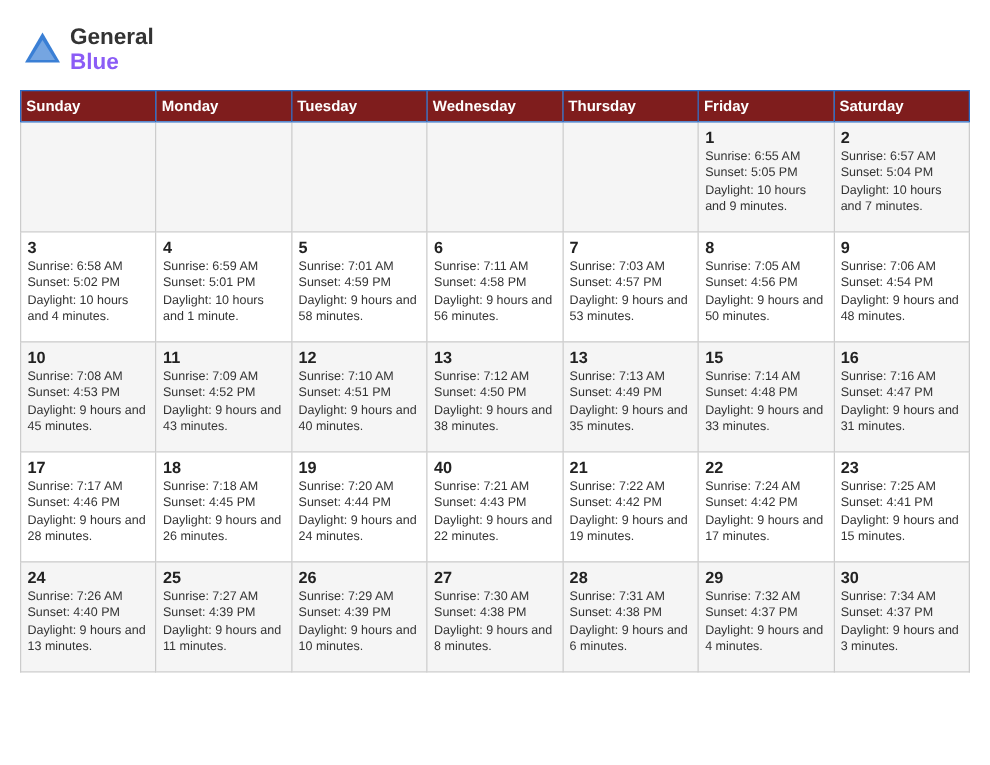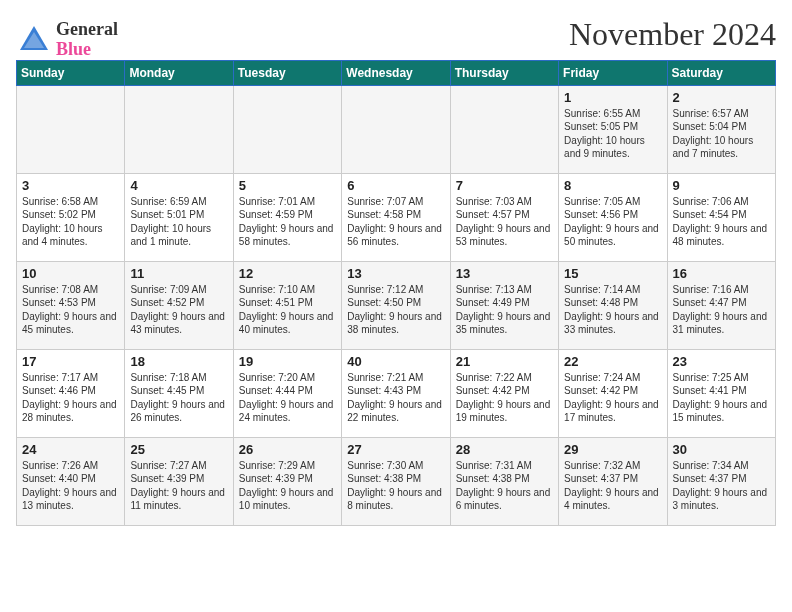--- a/index.html
+++ b/index.html
@@ -7,41 +7,41 @@
       font-family: Arial, sans-serif;
       background: #fff;
       width: 792px;
       min-height: 612px;
       padding: 16px;
     }
     .header {
       display: flex;
       justify-content: space-between;
       align-items: flex-start;
-      font-family: Liberation Serif, serif;
+      margin-bottom: 12px;
     }
     .logo {
       display: flex;
       align-items: center;
       margin-top: 4px;
     }
     .logo-text {
       display: flex;
       flex-direction: column;
       line-height: 1.1;
     }
     .logo-general {
       font-size: 18px;
       font-weight: bold;
       color: #333;
     }
     .logo-blue {
       font-size: 18px;
       font-weight: bold;
-      color: #ec4899;
+      color: #8b5cf6;
     }
     .logo-icon {
       width: 36px;
       height: 36px;
       margin-right: 4px;
     }
     .title-section {
       text-align: right;
     }
     .month-title {
@@ -52,21 +52,21 @@
     .location {
       font-size: 14px;
       color: #555;
     }
     table {
       width: 100%;
       border-collapse: collapse;
       table-layout: fixed;
     }
     thead th {
-      background-color: #0f766e;
+      background-color: #7f1d1d;
       color: #fff;
       font-size: 12px;
       font-weight: bold;
       padding: 5px 4px;
       text-align: left;
       border: 1px solid #2a6bc5;
     }
     tbody td {
       vertical-align: top;
       border: 1px solid #ccc;
@@ -102,21 +102,20 @@
     <svg class="logo-icon" viewBox="0 0 36 36">
       <polygon points="18,4 32,28 4,28" fill="#3a7fd5"></polygon>
       <polygon points="18,10 28,26 8,26" fill="#fff" opacity="0.3"></polygon>
     </svg>
     <div class="logo-text">
       <span class="logo-general">General</span>
       <span class="logo-blue">Blue</span>
     </div>
   </div>
   <div class="title-section">
-    <div class="month-title">November 2024</div>
   </div>
 </div>
 
 <table>
   <thead>
     <tr>
 
     <th>Sunday</th>
         <th>Monday</th>
         <th>Tuesday</th>
@@ -161,21 +160,21 @@
 Daylight: 10 hours and 1 minute.</div>
         </td>
         <td>
           <span class="day-number">5</span>
           <div class="day-info">Sunrise: 7:01 AM
 Sunset: 4:59 PM
 Daylight: 9 hours and 58 minutes.</div>
         </td>
         <td>
           <span class="day-number">6</span>
-          <div class="day-info">Sunrise: 7:07 AM
+          <div class="day-info">Sunrise: 7:11 AM
 Sunset: 4:58 PM
 Daylight: 9 hours and 56 minutes.</div>
         </td>
         <td>
           <span class="day-number">7</span>
           <div class="day-info">Sunrise: 7:03 AM
 Sunset: 4:57 PM
 Daylight: 9 hours and 53 minutes.</div>
         </td>
         <td>

